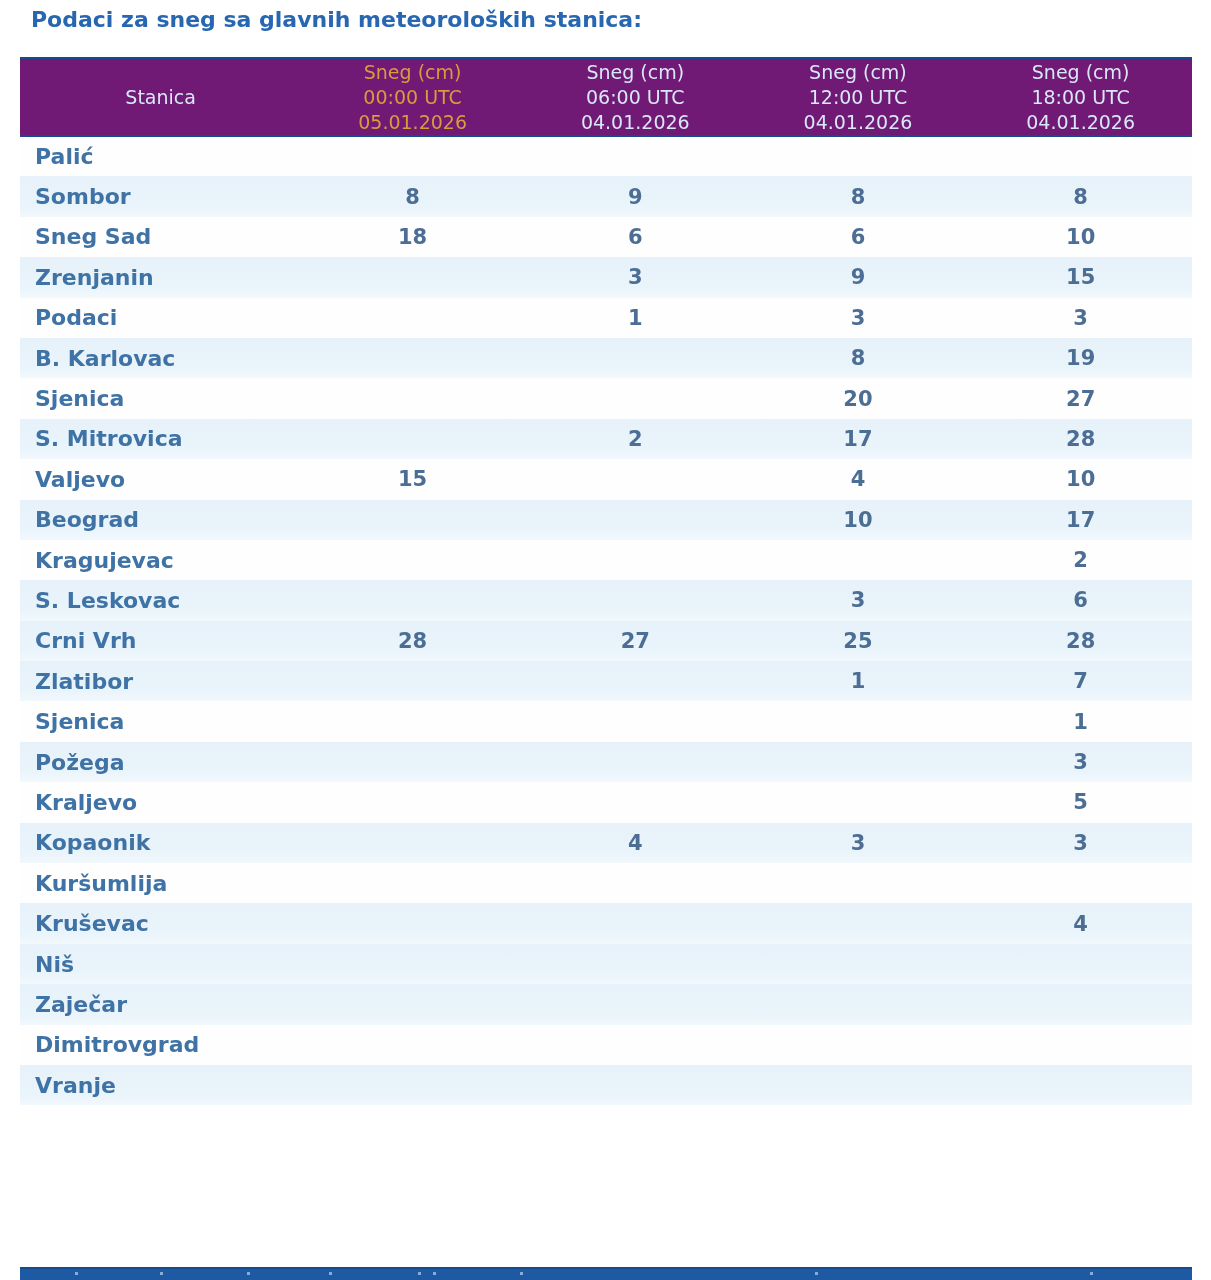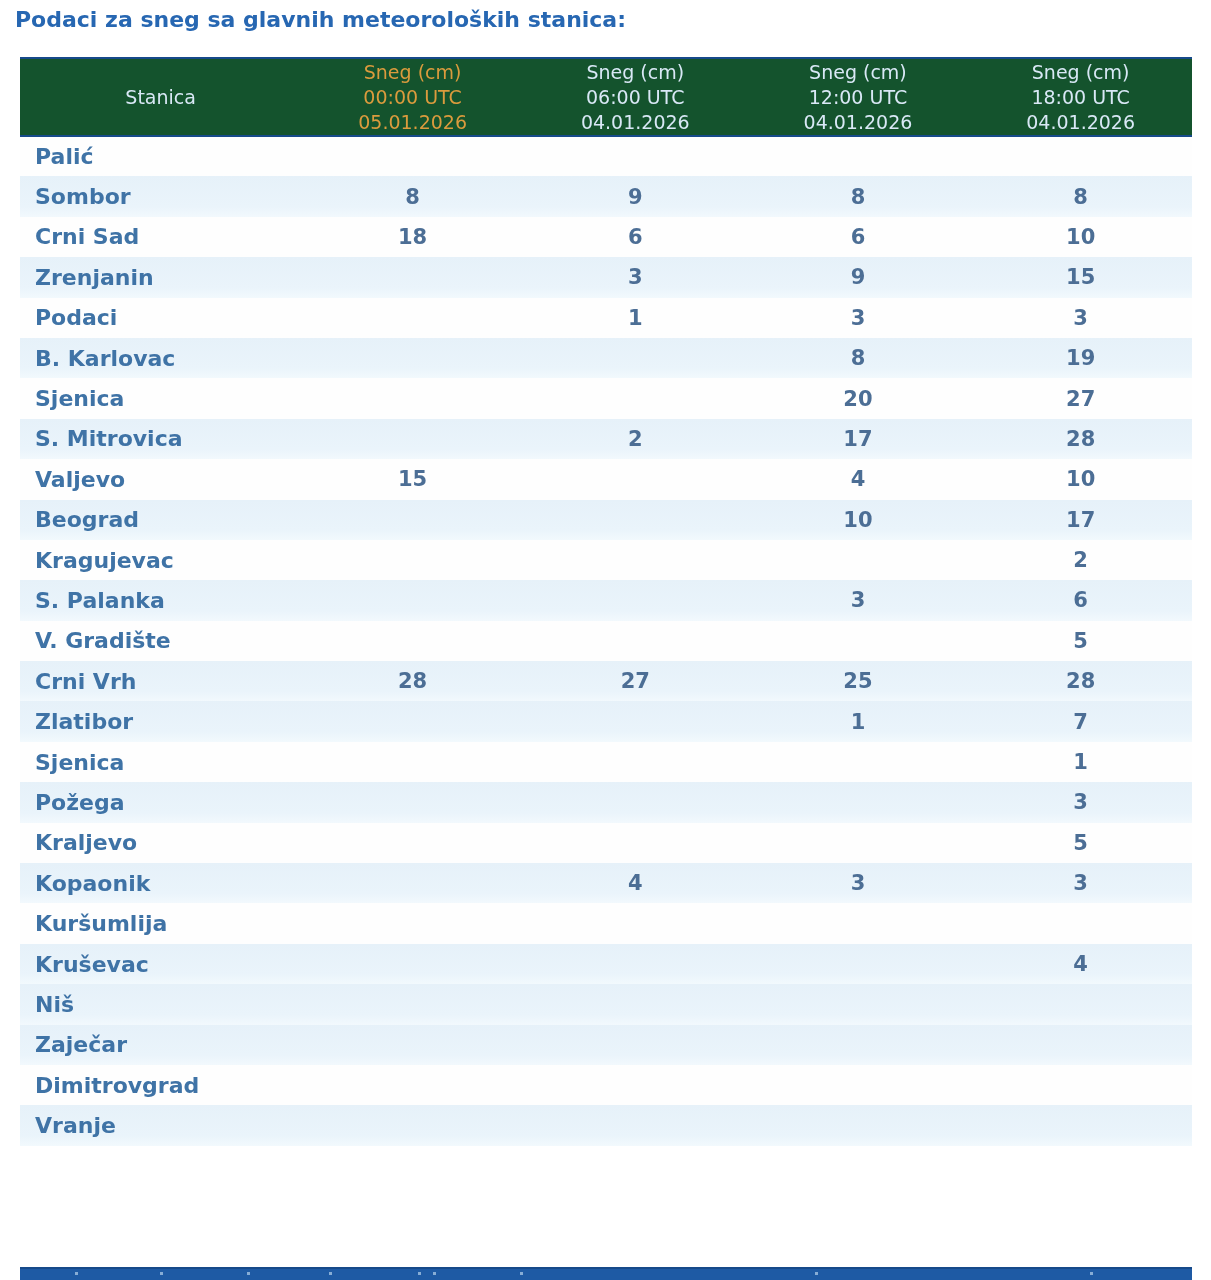--- a/index.html
+++ b/index.html
@@ -5,41 +5,41 @@
   * { box-sizing: border-box; margin: 0; padding: 0; }
   html, body { width: 1211px; height: 1280px; }
   body {
     background: #ffffff;
     font-family: "DejaVu Sans", "Liberation Sans", sans-serif;
     position: relative;
     overflow: hidden;
   }
   .title {
     position: absolute;
-    left: 15px;
+    left: 31px;
     top: 7px;
     font-size: 22px;
     font-weight: 700;
     color: #2767b2;
   }
   .table-wrap {
     position: absolute;
     left: 20px;
     top: 57px;
     width: 1172px;
   }
   table.snow-table {
     border-collapse: collapse;
     width: 100%;
     table-layout: fixed;
   }
   col.c-station { width: 24%; }
   col.c-val { width: 19%; }
   thead th {
-    background: #14532d;
+    background: #701a75;
     border-top: 2px solid #164a8a;
     border-bottom: 2px solid #164a8a;
     height: 78px;
     font-size: 19px;
     font-weight: 400;
     color: #d9e8f6;
     text-align: center;
     vertical-align: middle;
     line-height: 25px;
   }
@@ -141,21 +141,21 @@
             <td></td>
           </tr>
           <tr class="alt">
             <td class="station">Sombor</td>
             <td>8</td>
             <td>9</td>
             <td>8</td>
             <td>8</td>
           </tr>
           <tr>
-            <td class="station">Crni Sad</td>
+            <td class="station">Sneg Sad</td>
             <td>18</td>
             <td>6</td>
             <td>6</td>
             <td>10</td>
           </tr>
           <tr class="alt">
             <td class="station">Zrenjanin</td>
             <td></td>
             <td>3</td>
             <td>9</td>
@@ -204,32 +204,25 @@
             <td>17</td>
           </tr>
           <tr>
             <td class="station">Kragujevac</td>
             <td></td>
             <td></td>
             <td></td>
             <td>2</td>
           </tr>
           <tr class="alt">
-            <td class="station">S. Palanka</td>
+            <td class="station">S. Leskovac</td>
             <td></td>
             <td></td>
             <td>3</td>
             <td>6</td>
-          </tr>
-          <tr>
-            <td class="station">V. Gradište</td>
-            <td></td>
-            <td></td>
-            <td></td>
-            <td>5</td>
           </tr>
           <tr class="alt">
             <td class="station">Crni Vrh</td>
             <td>28</td>
             <td>27</td>
             <td>25</td>
             <td>28</td>
           </tr>
           <tr class="alt">
             <td class="station">Zlatibor</td>

